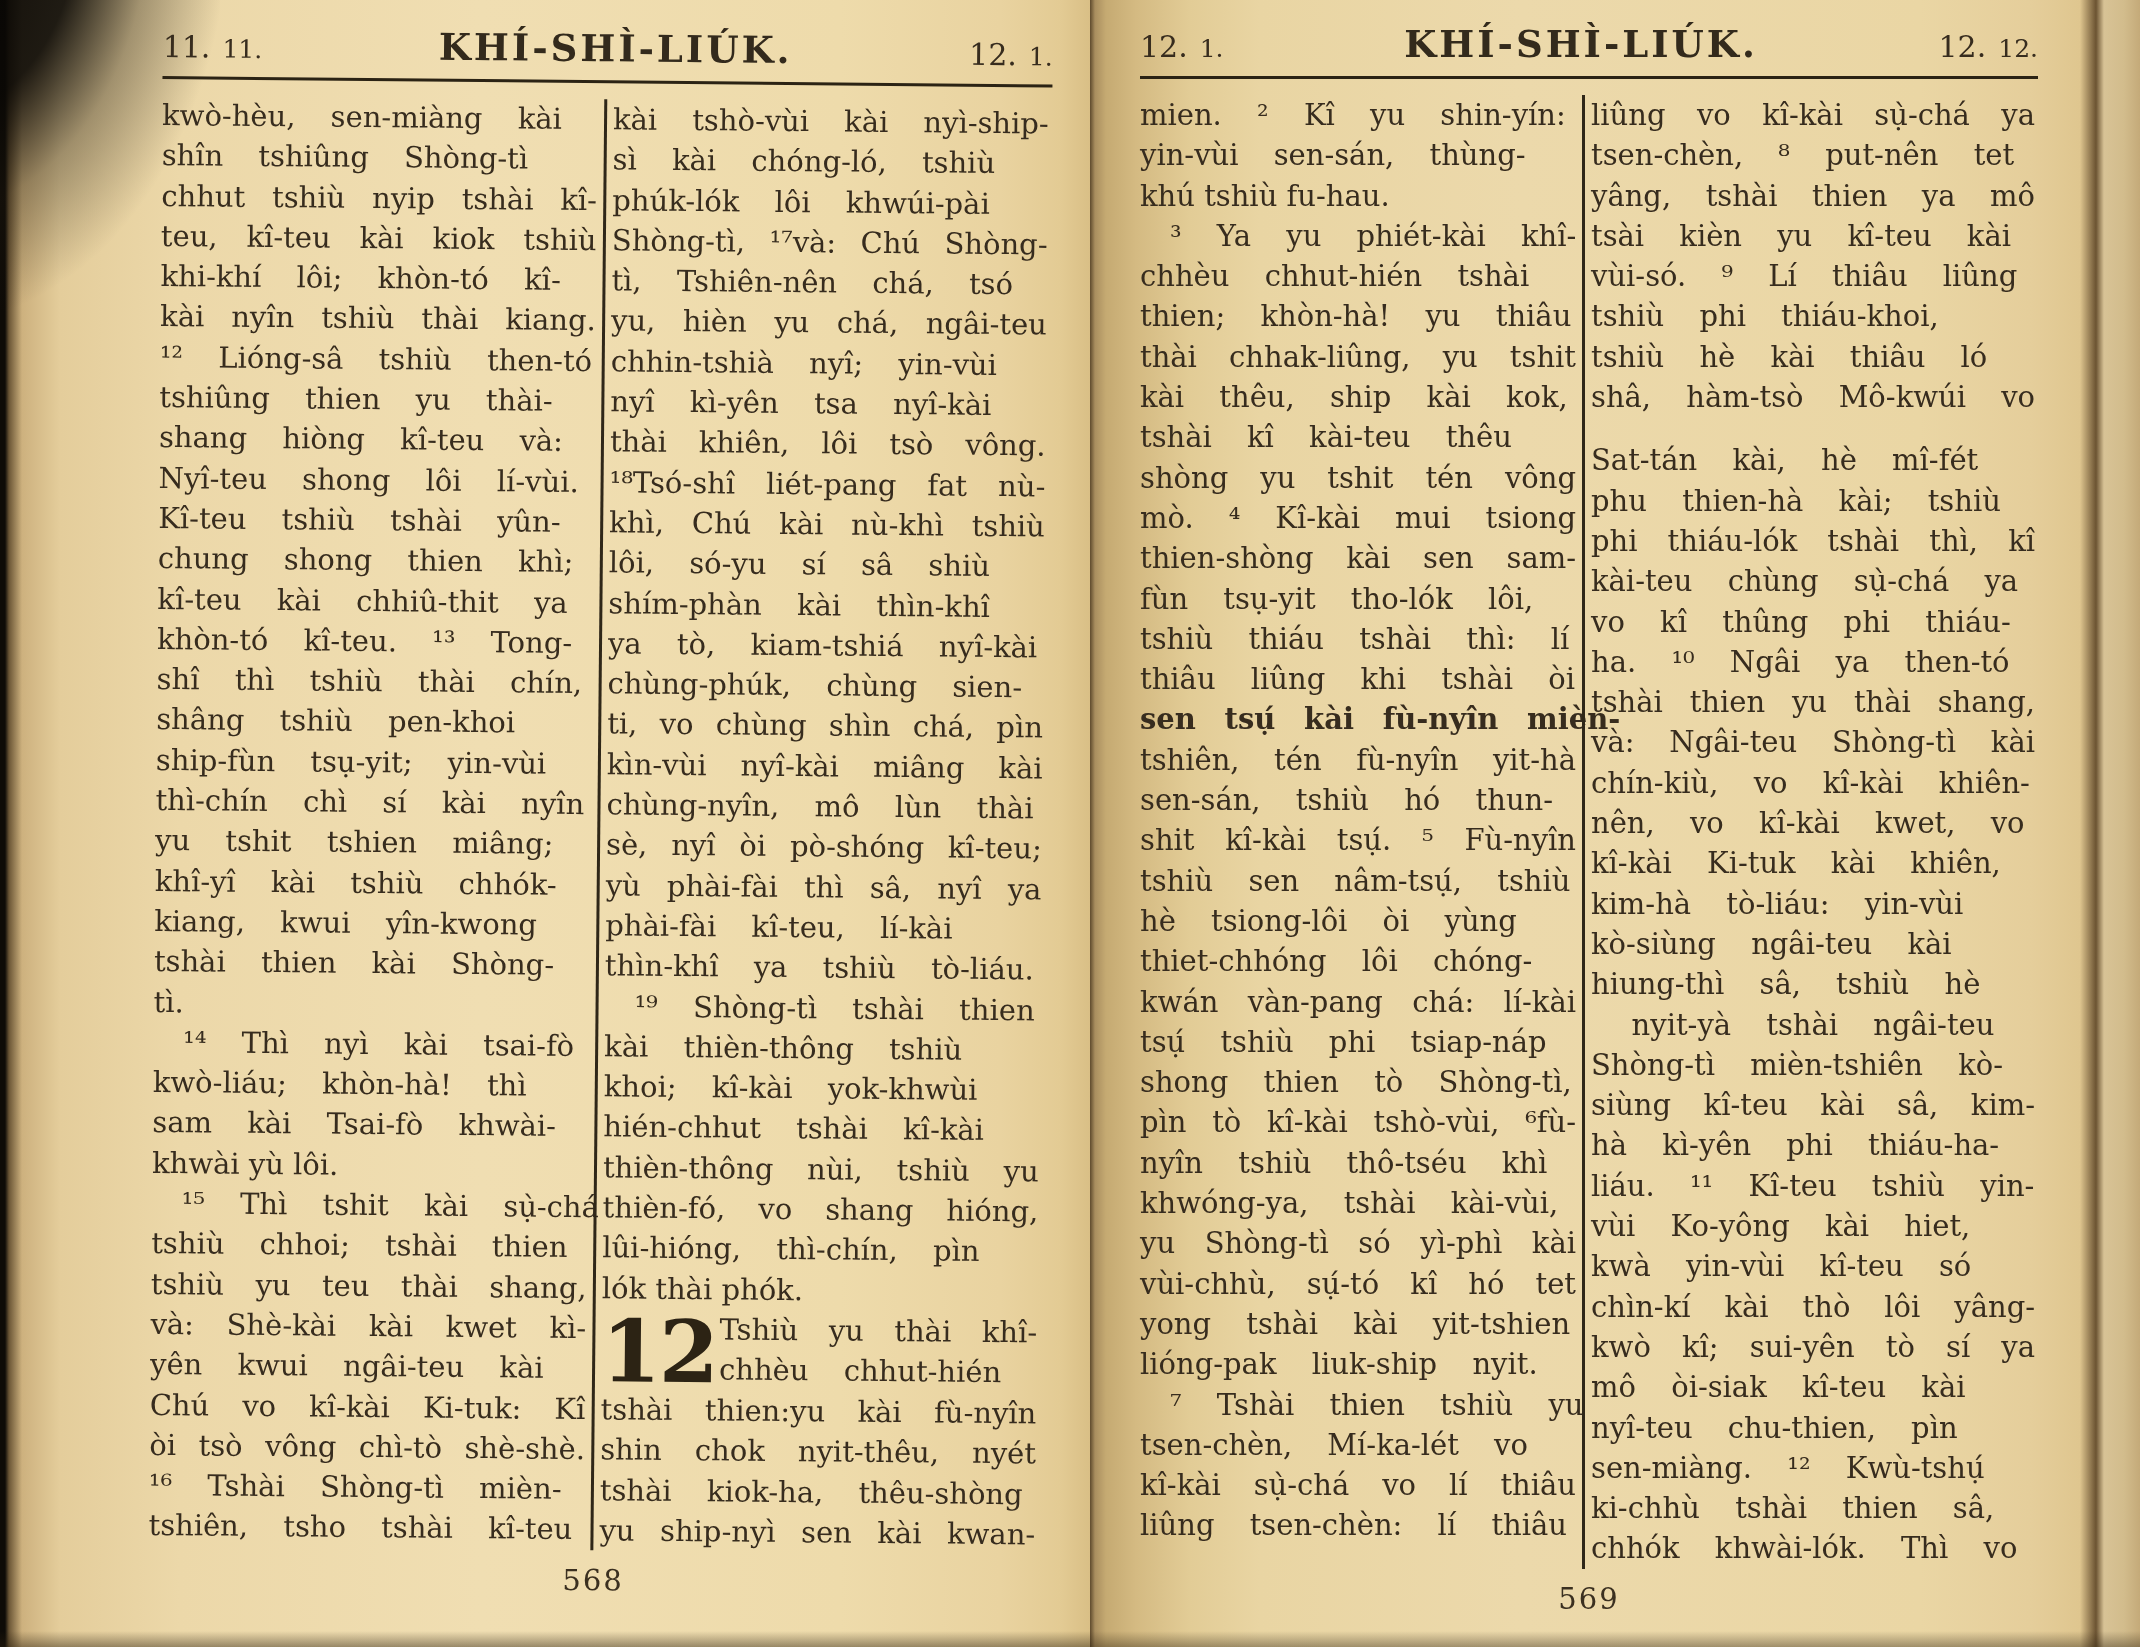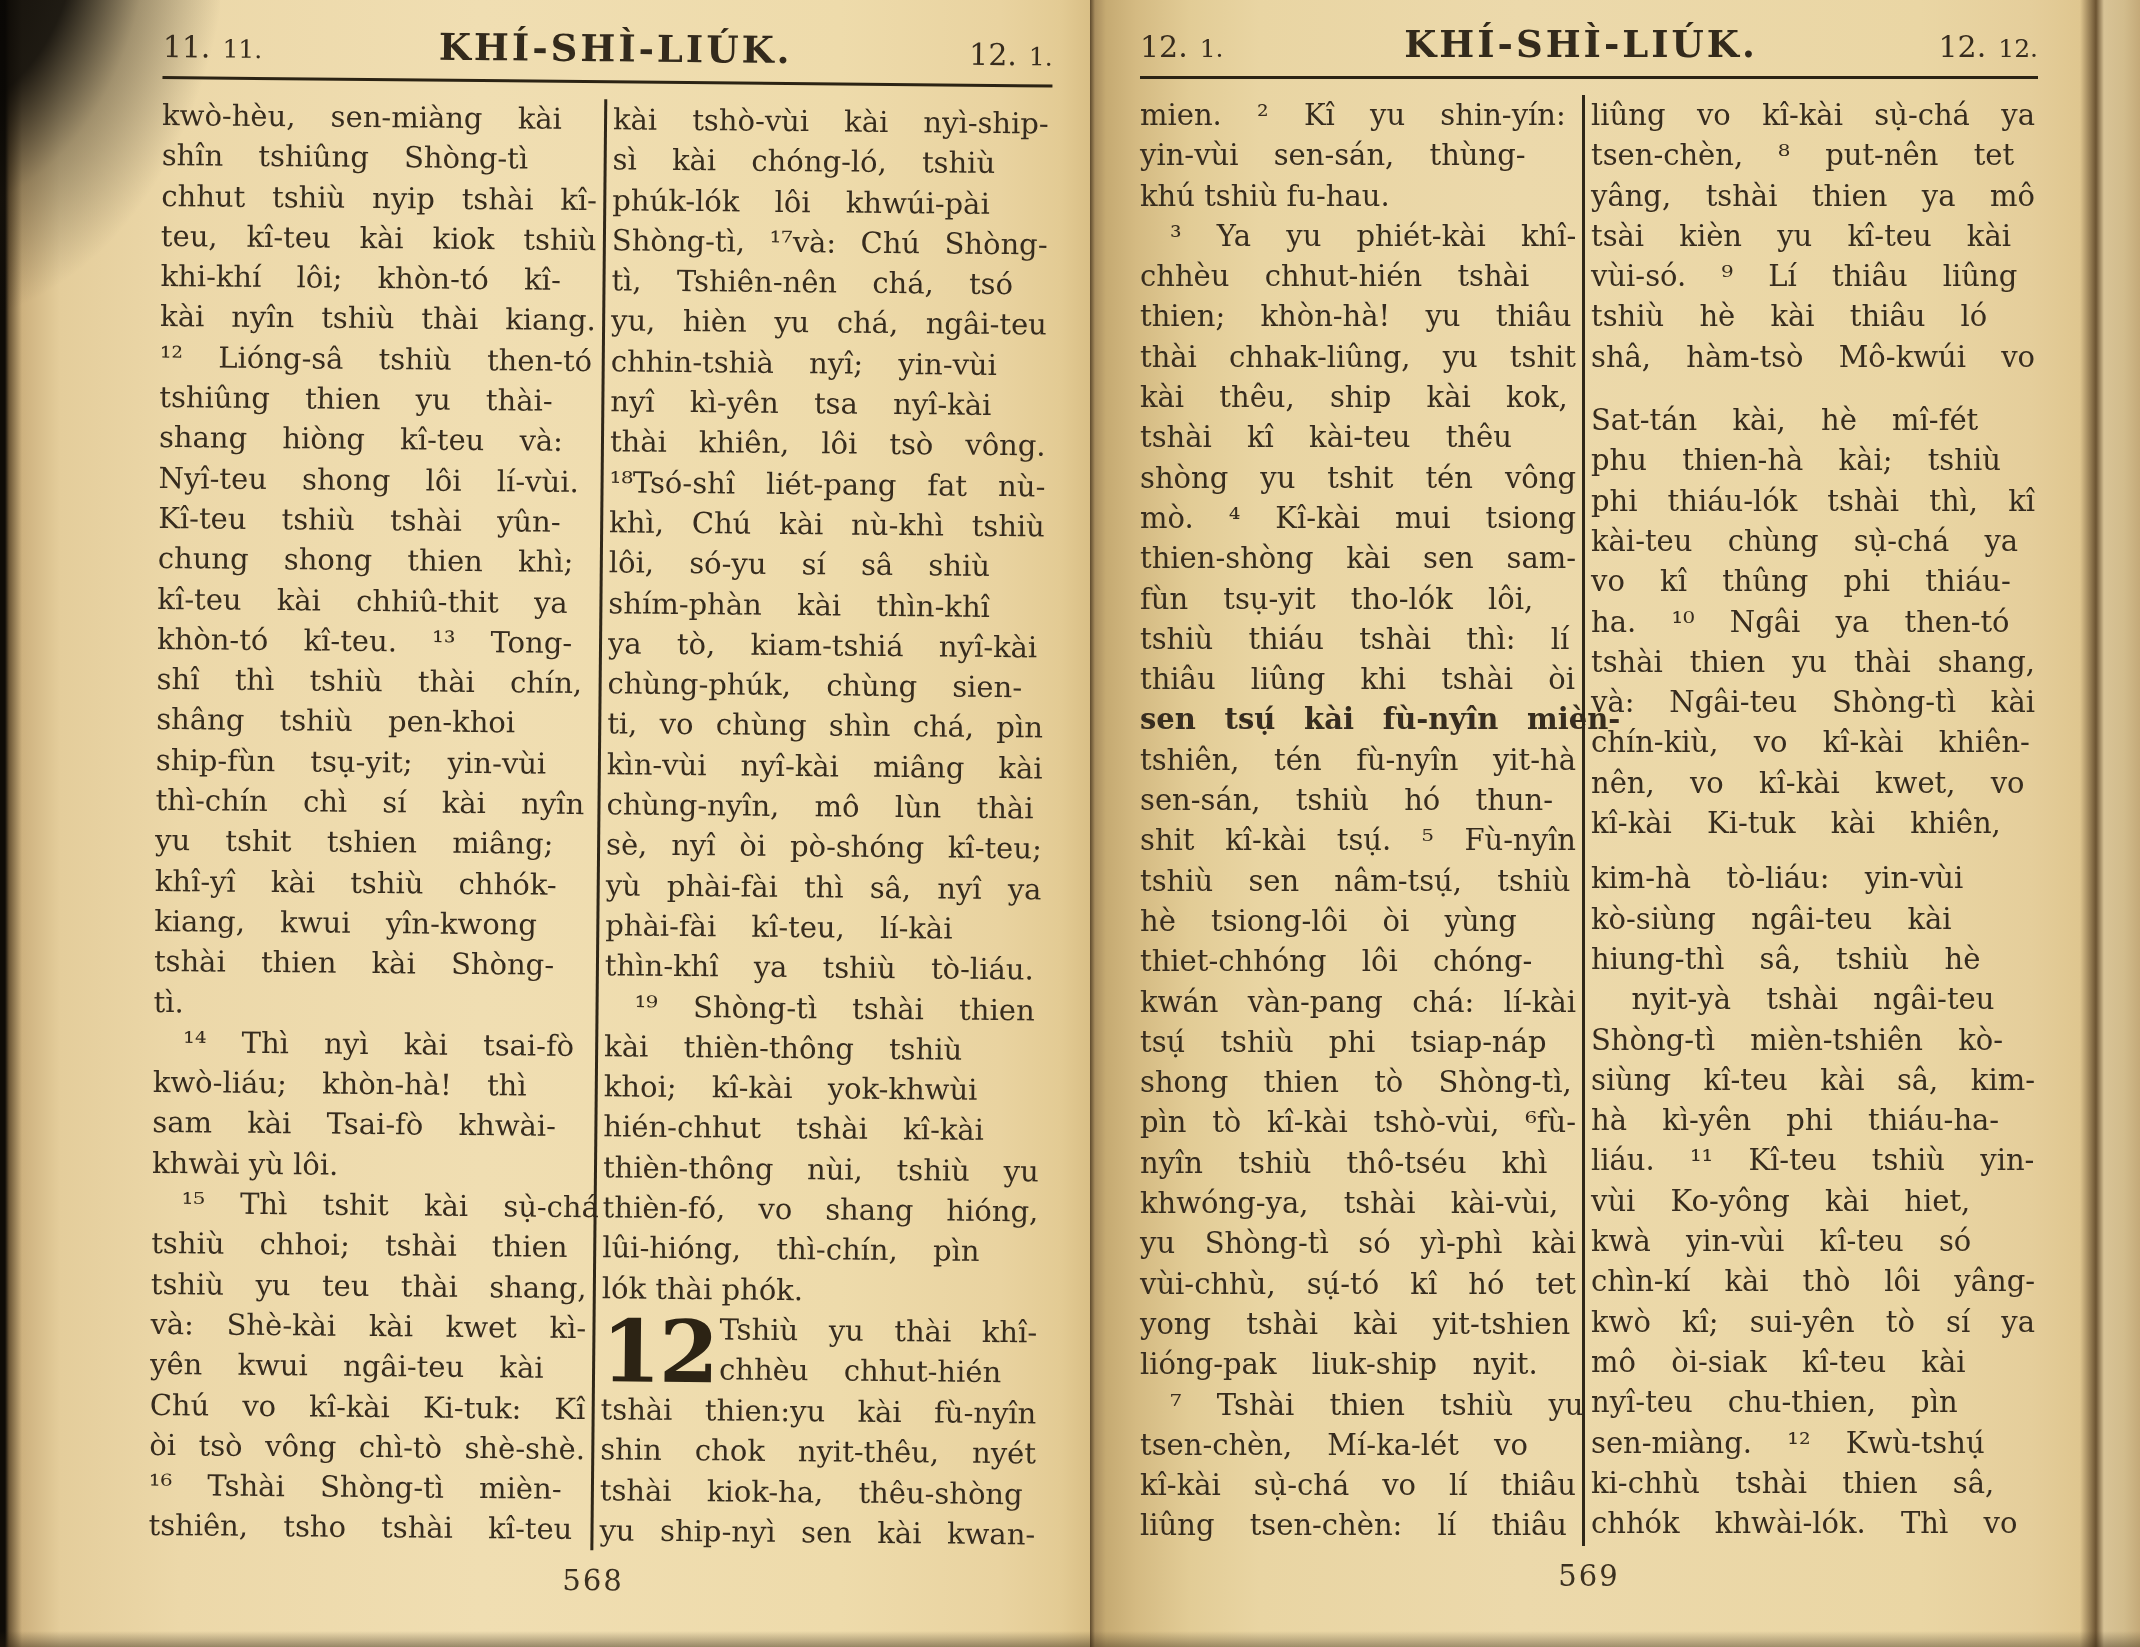--- a/index.html
+++ b/index.html
@@ -194,34 +194,35 @@
             <div class="line j" style="word-spacing: 23.6992px;">kî-kài sụ̀-chá vo lí thiâu</div>
             <div class="line j" style="word-spacing: 26px;">liûng tsen-chèn: lí thiâu</div>
           </div>
         <div class="col-divider"></div>
         <div class="col wide">
             <div class="line j" style="word-spacing: 22.1953px;">liûng vo kî-kài sụ̀-chá ya</div>
             <div class="line j" style="word-spacing: 26px;">tsen-chèn, ⁸ put-nên tet</div>
             <div class="line j" style="word-spacing: 25.2812px;">yâng, tshài thien ya mô</div>
             <div class="line j" style="word-spacing: 26px;">tsài kièn yu kî-teu kài</div>
             <div class="line j" style="word-spacing: 26px;">vùi-só. ⁹ Lí thiâu liûng</div>
+            <div class="line j" style="word-spacing: 26px;">tshiù phi thiáu-khoi,</div>
             <div class="line j" style="word-spacing: 26px;">tshiù hè kài thiâu ló</div>
             <div class="line j" style="word-spacing: 25.9583px;">shâ, hàm-tsò Mô-kwúi vo</div>
             <div class="line j" style="word-spacing: 26px; margin-top: 23px;">Sat-tán kài, hè mî-fét</div>
             <div class="line j" style="word-spacing: 26px;">phu thien-hà kài; tshiù</div>
             <div class="line j" style="word-spacing: 20.8672px;">phi thiáu-lók tshài thì, kî</div>
             <div class="line j" style="word-spacing: 26px;">kài-teu chùng sụ̀-chá ya</div>
             <div class="line j" style="word-spacing: 26px;">vo kî thûng phi thiáu-</div>
             <div class="line j" style="word-spacing: 26px;">ha. ¹⁰ Ngâi ya then-tó</div>
             <div class="line j" style="word-spacing: 17.6562px;">tshài thien yu thài shang,</div>
             <div class="line j" style="word-spacing: 25.6615px;">và: Ngâi-teu Shòng-tì kài</div>
             <div class="line j" style="word-spacing: 26px;">chín-kiù, vo kî-kài khiên-</div>
             <div class="line j" style="word-spacing: 26px;">nên, vo kî-kài kwet, vo</div>
             <div class="line j" style="word-spacing: 26px;">kî-kài Ki-tuk kài khiên,</div>
-            <div class="line j" style="word-spacing: 26px; margin-top: 15px;">kim-hà tò-liáu: yin-vùi</div>
+            <div class="line j" style="word-spacing: 26px;">kim-hà tò-liáu: yin-vùi</div>
             <div class="line j" style="word-spacing: 26px;">kò-siùng ngâi-teu kài</div>
             <div class="line j" style="word-spacing: 26px;">hiung-thì sâ, tshiù hè</div>
             <div class="line j" style="word-spacing: 26px; text-align: center;">nyit-yà tshài ngâi-teu</div>
             <div class="line j" style="word-spacing: 26px;">Shòng-tì mièn-tshiên kò-</div>
             <div class="line j" style="word-spacing: 23.3086px;">siùng kî-teu kài sâ, kim-</div>
             <div class="line j" style="word-spacing: 26px;">hà kì-yên phi thiáu-ha-</div>
             <div class="line j" style="word-spacing: 26px;">liáu. ¹¹ Kî-teu tshiù yin-</div>
             <div class="line j" style="word-spacing: 26px;">vùi Ko-yông kài hiet,</div>
             <div class="line j" style="word-spacing: 26px;">kwà yin-vùi kî-teu só</div>
             <div class="line j" style="word-spacing: 24.7383px;">chìn-kí kài thò lôi yâng-</div>

